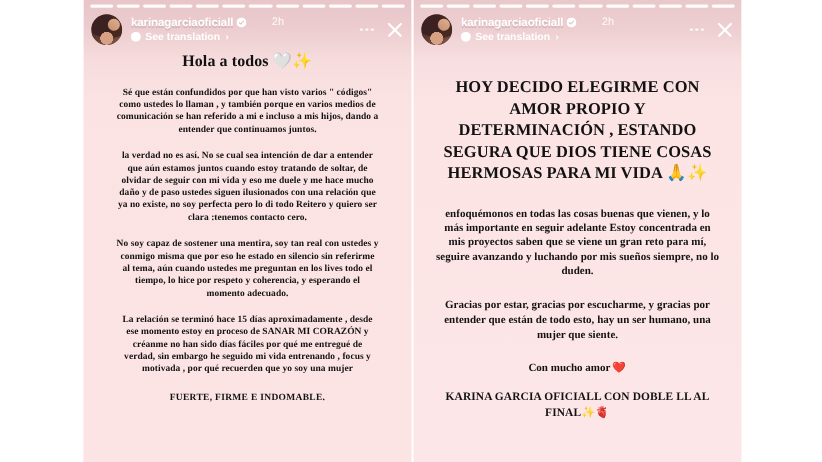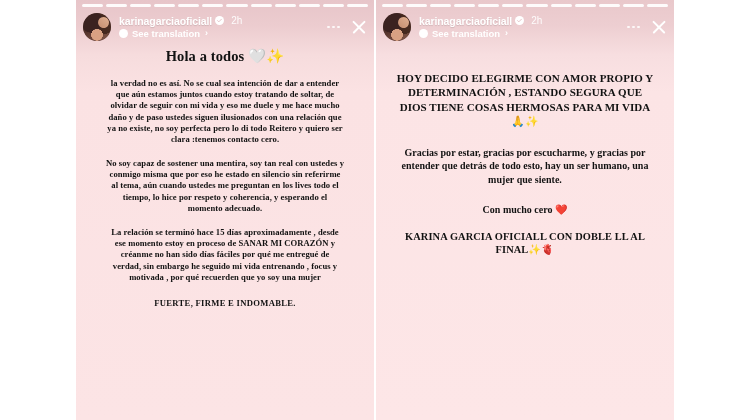--- a/index.html
+++ b/index.html
@@ -147,21 +147,21 @@
   .verified {
     width: 9px;
     height: 9px;
     flex: 0 0 9px;
     display: block;
   }
   .timestamp {
     color: rgba(255,255,255,0.92);
     font-size: 10px;
     font-weight: 400;
-    margin-left: 4px;
+    margin-left: 20px;
     white-space: nowrap;
   }
   .translate-row {
     display: flex;
     align-items: center;
     gap: 4px;
     margin-top: 3px;
     line-height: 1;
   }
   .globe {
@@ -262,21 +262,21 @@
   .left .para.p1 { margin-top: 17px; }
   .left .closing {
     font-size: 8.6px;
     line-height: 1.3;
     margin: 15px 0 0;
     letter-spacing: 0.3px;
   }
 
   
   .right .title {
-    font-size: 11px;
+    font-size: 15px;
     line-height: 1.3;
     margin: 27px 0 4px;
     letter-spacing: 0.05px;
   }
   .right .para {
     font-size: 10px;
     line-height: 1.32;
     margin: 19px 0 0;
     letter-spacing: 0.02px;
   }
@@ -345,20 +345,21 @@
             <i></i>
             <i></i>
             <i></i>
           </span>
         <span class="close-x"></span>
       </div>
     </div>
 
     <div class="story-body">
       <div class="block title">Hola a todos 🤍✨</div>
+      <div class="block para">Sé que están confundidos por que han visto varios " códigos" como ustedes lo llaman , y también porque en varios medios de comunicación se han referido a mi e incluso a mis hijos, dando a entender que continuamos juntos.</div>
       <div class="block para">la verdad no es así. No se cual  sea intención de dar a entender que aún estamos juntos  cuando estoy tratando de soltar, de olvidar  de seguir con mi vida y eso me duele y me hace mucho daño y de paso  ustedes siguen ilusionados con una relación que ya no existe, no soy perfecta pero lo di todo Reitero y quiero ser clara :tenemos contacto cero.</div>
       <div class="block para">No soy capaz de sostener una mentira,  soy tan real con ustedes y conmigo misma que por eso he estado en silencio sin referirme al tema, aún cuando ustedes me preguntan  en los lives todo el tiempo, lo hice por respeto y coherencia, y esperando el momento adecuado.</div>
       <div class="block para">La relación se terminó hace 15 días aproximadamente , desde ese momento estoy en proceso de SANAR MI CORAZÓN y créanme no han sido días fáciles por qué me entregué de verdad, sin embargo he seguido mi vida entrenando , focus y motivada , por qué recuerden que yo soy una mujer</div>
       <div class="block closing">FUERTE, FIRME E INDOMABLE.</div>
     </div>
   </div>
 
   <div class="gap"></div>
 
   <div class="story right">
@@ -405,21 +406,22 @@
             <i></i>
             <i></i>
             <i></i>
           </span>
         <span class="close-x"></span>
       </div>
     </div>
 
     <div class="story-body">
       <div class="block title">HOY DECIDO ELEGIRME CON AMOR PROPIO Y DETERMINACIÓN , ESTANDO SEGURA QUE DIOS TIENE COSAS HERMOSAS PARA MI VIDA 🙏✨</div>
-      <div class="block para p3">Gracias por estar, gracias por escucharme, y gracias por entender que detrás de todo esto, hay un ser humano, una mujer que siente.</div>
-      <div class="block signoff">Con mucho cero ❤️</div>
+      <div class="block para">enfoquémonos en todas las cosas buenas que vienen, y lo más importante en seguir adelante Estoy concentrada en mis proyectos saben que se viene un gran reto para mí, seguire avanzando y luchando por mis sueños siempre, no lo duden.</div>
+      <div class="block para p3">Gracias por estar, gracias por escucharme, y gracias por entender que están de todo esto, hay un ser humano, una mujer que siente.</div>
+      <div class="block signoff">Con mucho amor ❤️</div>
       <div class="block finalname">KARINA GARCIA OFICIALL CON DOBLE LL AL FINAL✨🫀</div>
     </div>
   </div>
 
   <div class="spacer-right"></div>
 
 </div>
 
 </body></html>

